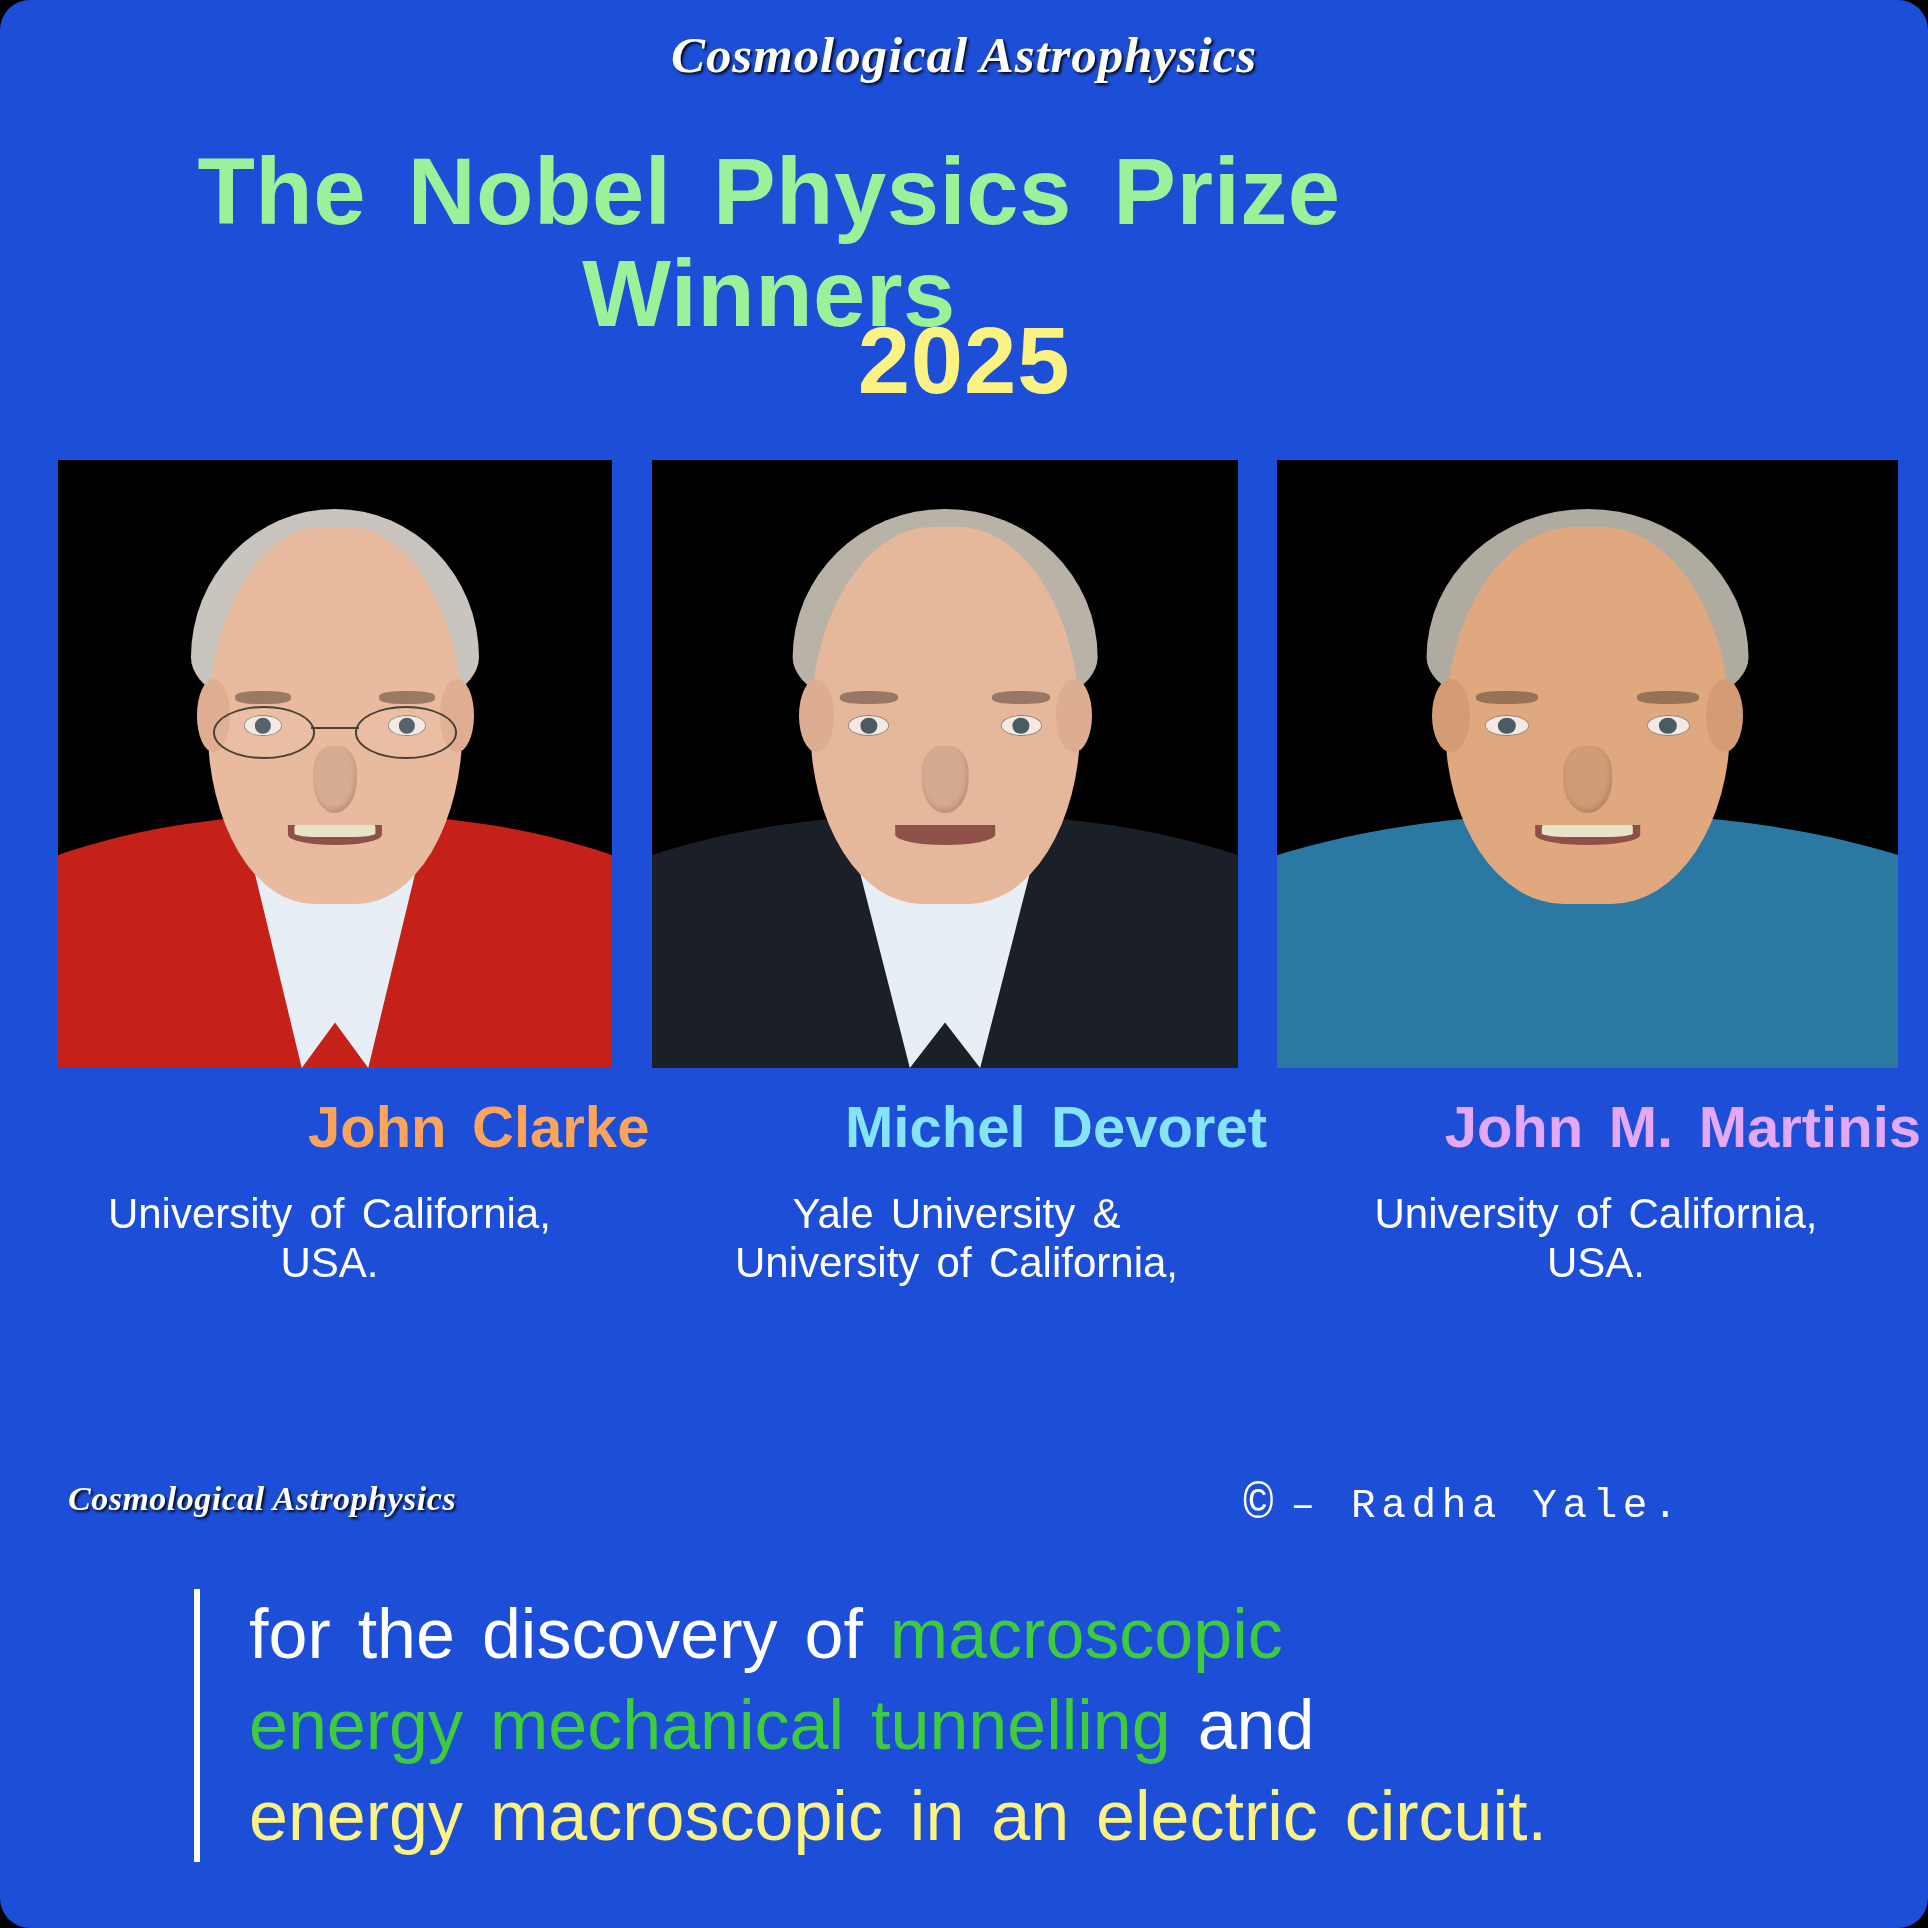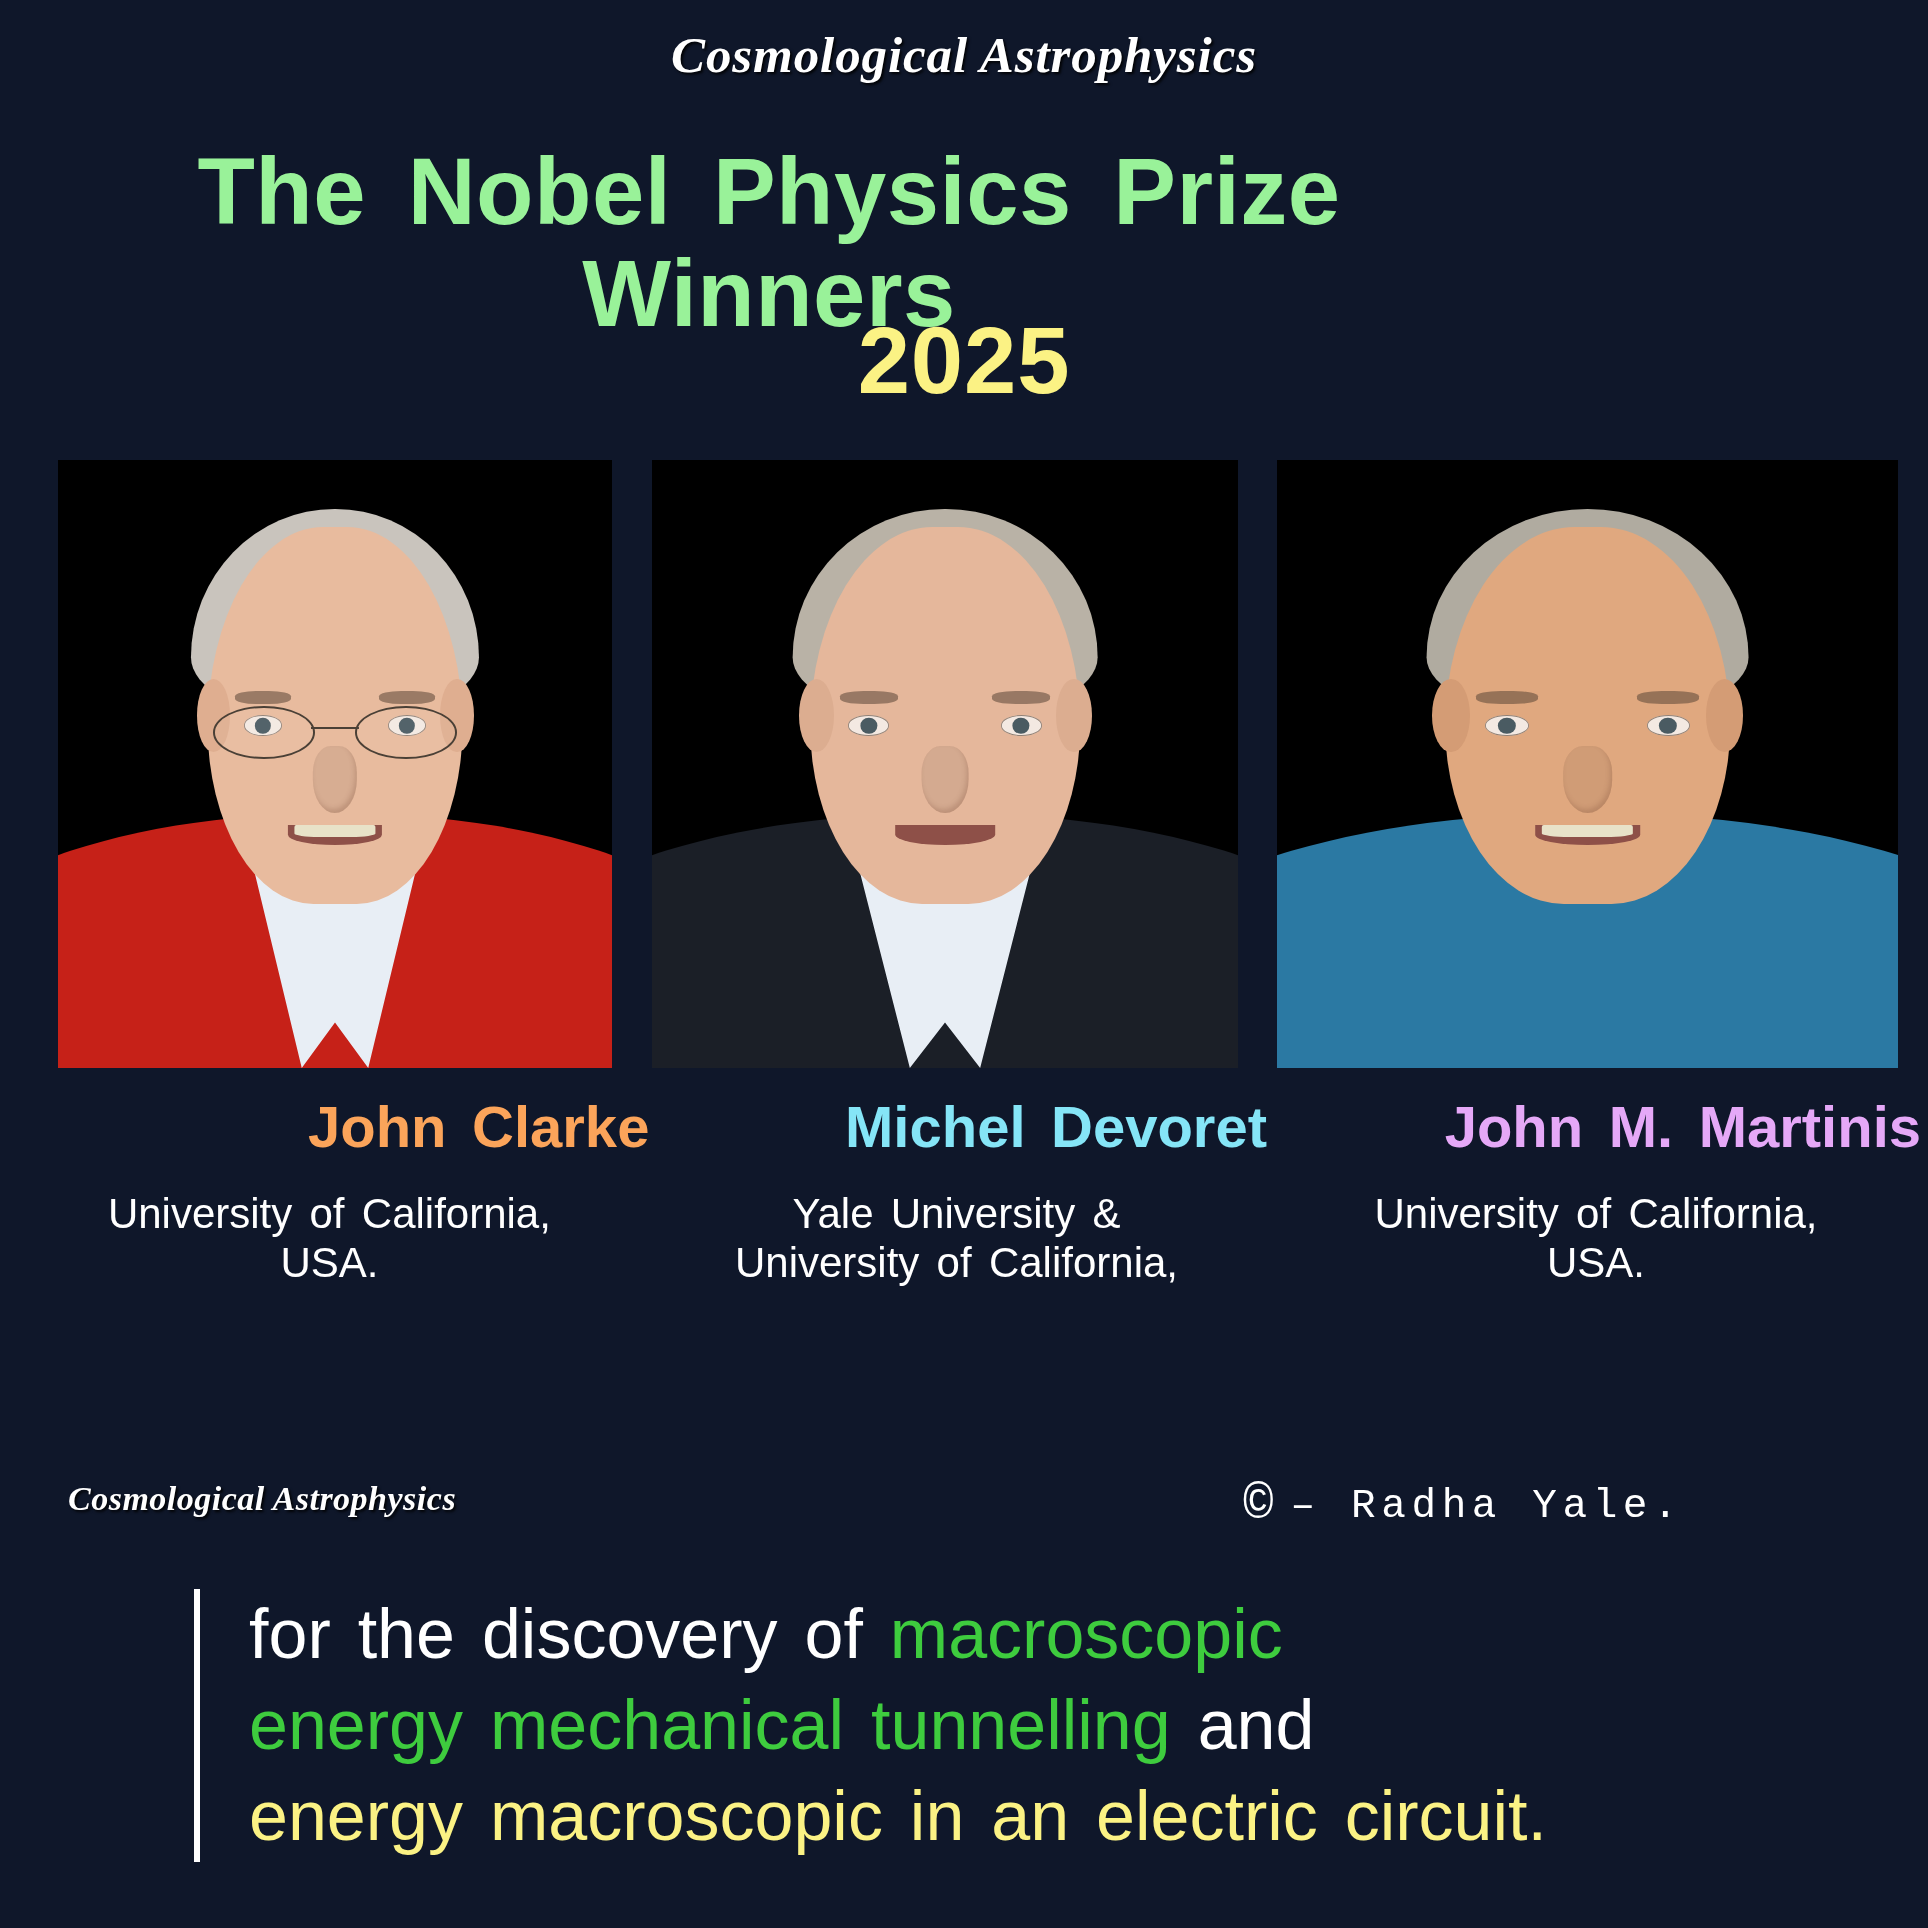--- a/index.html
+++ b/index.html
@@ -12,21 +12,22 @@
     height: 1928px;
     overflow: hidden;
     font-family: "Liberation Sans", sans-serif;
     color: #ffffff;
     position: relative;
   }
 
   .poster {
     position: absolute;
     inset: 0;
-    background: #0f172a;
+    background: #1d4ed8;
+    border-radius: 30px;
   }
 
   
   .brand-top {
     position: absolute;
     top: 26px;
     left: 0;
     width: 1928px;
     text-align: center;
     font-family: "Liberation Serif", "DejaVu Serif", serif;

